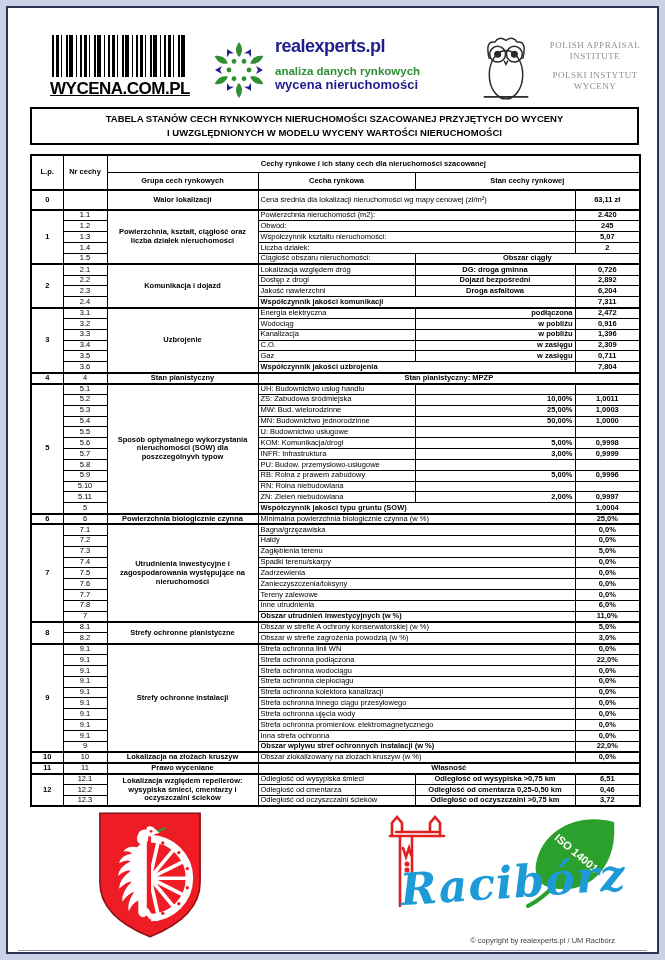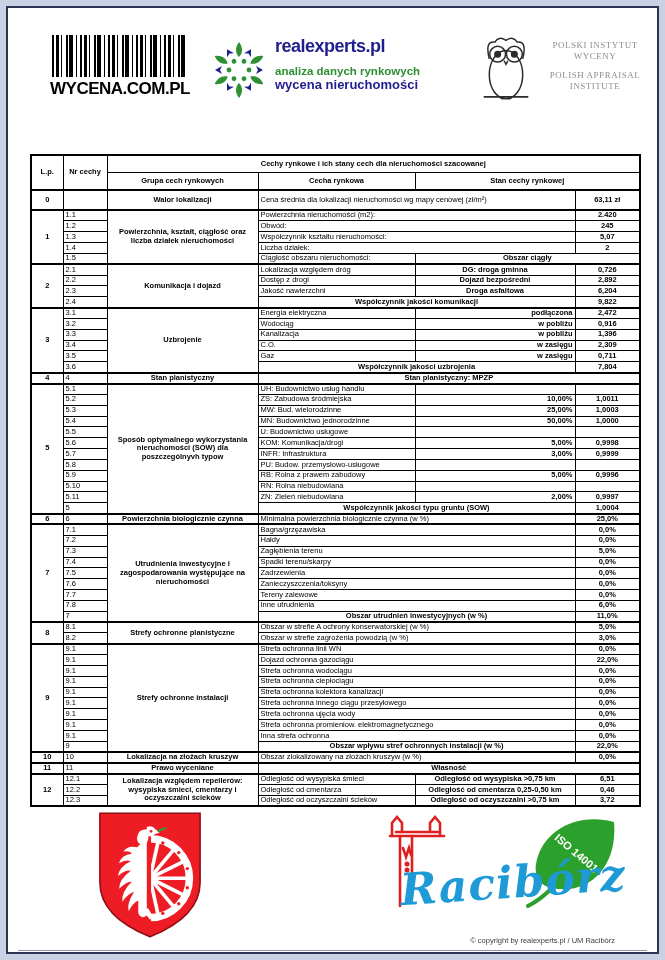--- a/index.html
+++ b/index.html
@@ -10,21 +10,21 @@
     position:relative;
     -webkit-font-smoothing:antialiased;
   }
   .page{
     position:absolute;left:6px;top:6px;right:6px;bottom:6px;
     background:#ffffff;
     border:2px solid #2e3354;
   }
   
   .hdr{position:absolute;left:0;top:0;width:100%;height:100px;}
-  .barcode-wrap{position:absolute;left:42px;top:27px;width:140px;text-align:left;}
+  .barcode-wrap{position:absolute;left:42px;top:27px;width:140px;text-align:left;text-decoration:underline;}
   .barcode{
     width:136px;height:42px;margin:0 auto;
     background:repeating-linear-gradient(90deg,
       #000 0 2px,#fff 2px 4px,#000 4px 7px,#fff 7px 9px,
       #000 9px 10px,#fff 10px 14px,#000 14px 16px,#fff 16px 17px,
       #000 17px 21px,#fff 21px 24px,#000 24px 25px,#fff 25px 28px);
   }
   .barcode-label{font-weight:bold;font-size:17px;letter-spacing:-0.5px;color:#000;margin-top:2px;}
   .brand{position:absolute;left:199px;top:24px;width:230px;}
   .brand-flower{position:absolute;left:0;top:6px;width:64px;height:64px;}
@@ -51,28 +51,28 @@
     border:1px solid #000;padding:0 2px;overflow:hidden;
     font-size:7.5px;line-height:1.15;color:#000;vertical-align:middle;
   }
   table.main thead th{font-weight:bold;text-align:center;}
   th.h-span{font-size:9px;height:16px;}
   th.h-sub{font-size:8px;height:16px;}
   th.h-corner{font-size:7.5px;}
   tr.std{height:10.85px;}
   tr.r0{height:20px;}
   td.lp{text-align:center;font-weight:bold;font-size:8px;}
-  td.nr{text-align:left;font-size:7.5px;}
+  td.nr{text-align:center;font-size:7.5px;}
   td.grp{text-align:center;font-weight:bold;}
   td.cecha{text-align:left;}
   td.stan-l{text-align:center;font-weight:bold;}
   td.stan-r{text-align:right;font-weight:bold;padding-right:26px;}
   td.stan-c{text-align:right;font-weight:bold;}
   td.stan-span{text-align:center;font-weight:bold;margin-top:12px;}
-  td.sumlab{text-align:center;font-weight:bold;}
+  td.sumlab{text-align:left;font-weight:bold;}
   td.fulllab{text-align:center;font-weight:bold;}
   td.val{text-align:center;font-weight:bold;}
   td.val-big{text-align:center;font-weight:bold;font-size:12.5px;}
   tr.gtop td{border-top-width:2px;}
   table.main thead tr:last-child th{border-bottom-width:2px;}
   
   .coat{position:absolute;left:88px;top:802px;width:108px;height:130px;}
   .citylogo{position:absolute;left:368px;top:800px;width:260px;height:135px;}
   .tower{position:absolute;left:6px;top:6px;width:74px;height:96px;}
   .leaf{position:absolute;left:150px;top:8px;width:100px;height:92px;}
@@ -176,31 +176,35 @@
         <circle cx="19" cy="23" r="8.5"></circle>
         <circle cx="37" cy="23" r="8.5"></circle>
         <circle cx="19" cy="23" r="3" fill="#2b2b2b"></circle>
         <circle cx="37" cy="23" r="3" fill="#2b2b2b"></circle>
         <path d="M26,30 L28,34 L30,30"></path>
         <path d="M4,69 L52,69" stroke-width="2"></path>
         <path d="M22,69 q2,4 4,0 M30,69 q2,4 4,0" stroke-width="1.4"></path>
       </svg>
       <div class="inst-text">
         <div class="blk">
+          <div>POLISH APPRAISAL</div>
+          <div>INSTITUTE</div>
+        </div>
+        <div class="blk">
           <div>POLSKI INSTYTUT</div>
           <div>WYCENY</div>
-        </div>
-        <div class="blk">
-          <div>POLISH APPRAISAL</div>
-          <div>INSTITUTE</div>
         </div>
       </div>
     </div>
   </div>
 
+  <div class="title-box">
+    <div>TABELA STANÓW CECH RYNKOWYCH NIERUCHOMOŚCI SZACOWANEJ PRZYJĘTYCH DO WYCENY</div>
+    <div>I UWZGLĘDNIONYCH W MODELU WYCENY WARTOŚCI NIERUCHOMOŚCI</div>
+  </div>
 
   <div class="tbl-wrap">
     <table class="main">
       <colgroup>
         <col style="width:32px">
           <col style="width:44px">
           <col style="width:151px">
         <col style="width:157px">
           <col style="width:160px">
           <col style="width:65px">
@@ -268,21 +272,21 @@
           </tr>
           <tr class="std">
             <td class="nr">2.3</td>
             <td class="cecha">Jakość nawierzchni</td>
             <td class="stan-l">Droga asfaltowa</td>
             <td class="val">6,204</td>
           </tr>
           <tr class="std">
             <td class="nr">2.4</td>
             <td class="sumlab" colspan="2">Współczynnik jakości komunikacji</td>
-            <td class="val">9,822</td>
+            <td class="val">7,311</td>
           </tr>
           <tr class="std gtop">
             <td class="lp" rowspan="6">3</td>
             <td class="nr">3.1</td>
             <td class="grp" rowspan="6">Uzbrojenie</td>
             <td class="cecha">Energia elektryczna</td>
             <td class="stan-r">podłączona</td>
             <td class="val">2,472</td>
           </tr>
           <tr class="std">
@@ -461,21 +465,21 @@
           </tr>
           <tr class="std gtop">
             <td class="lp" rowspan="10">9</td>
             <td class="nr">9.1</td>
             <td class="grp" rowspan="10">Strefy ochronne instalacji</td>
             <td class="cecha" colspan="2">Strefa ochronna linii WN</td>
             <td class="val">0,0%</td>
           </tr>
           <tr class="std">
             <td class="nr">9.1</td>
-            <td class="cecha" colspan="2">Dojazd ochronna gazociągu</td>
+            <td class="cecha" colspan="2">Strefa ochronna podłączona</td>
             <td class="val">22,0%</td>
           </tr>
           <tr class="std">
             <td class="nr">9.1</td>
             <td class="cecha" colspan="2">Strefa ochronna wodociągu</td>
             <td class="val">0,0%</td>
           </tr>
           <tr class="std">
             <td class="nr">9.1</td>
             <td class="cecha" colspan="2">Strefa ochronna ciepłociągu</td>

